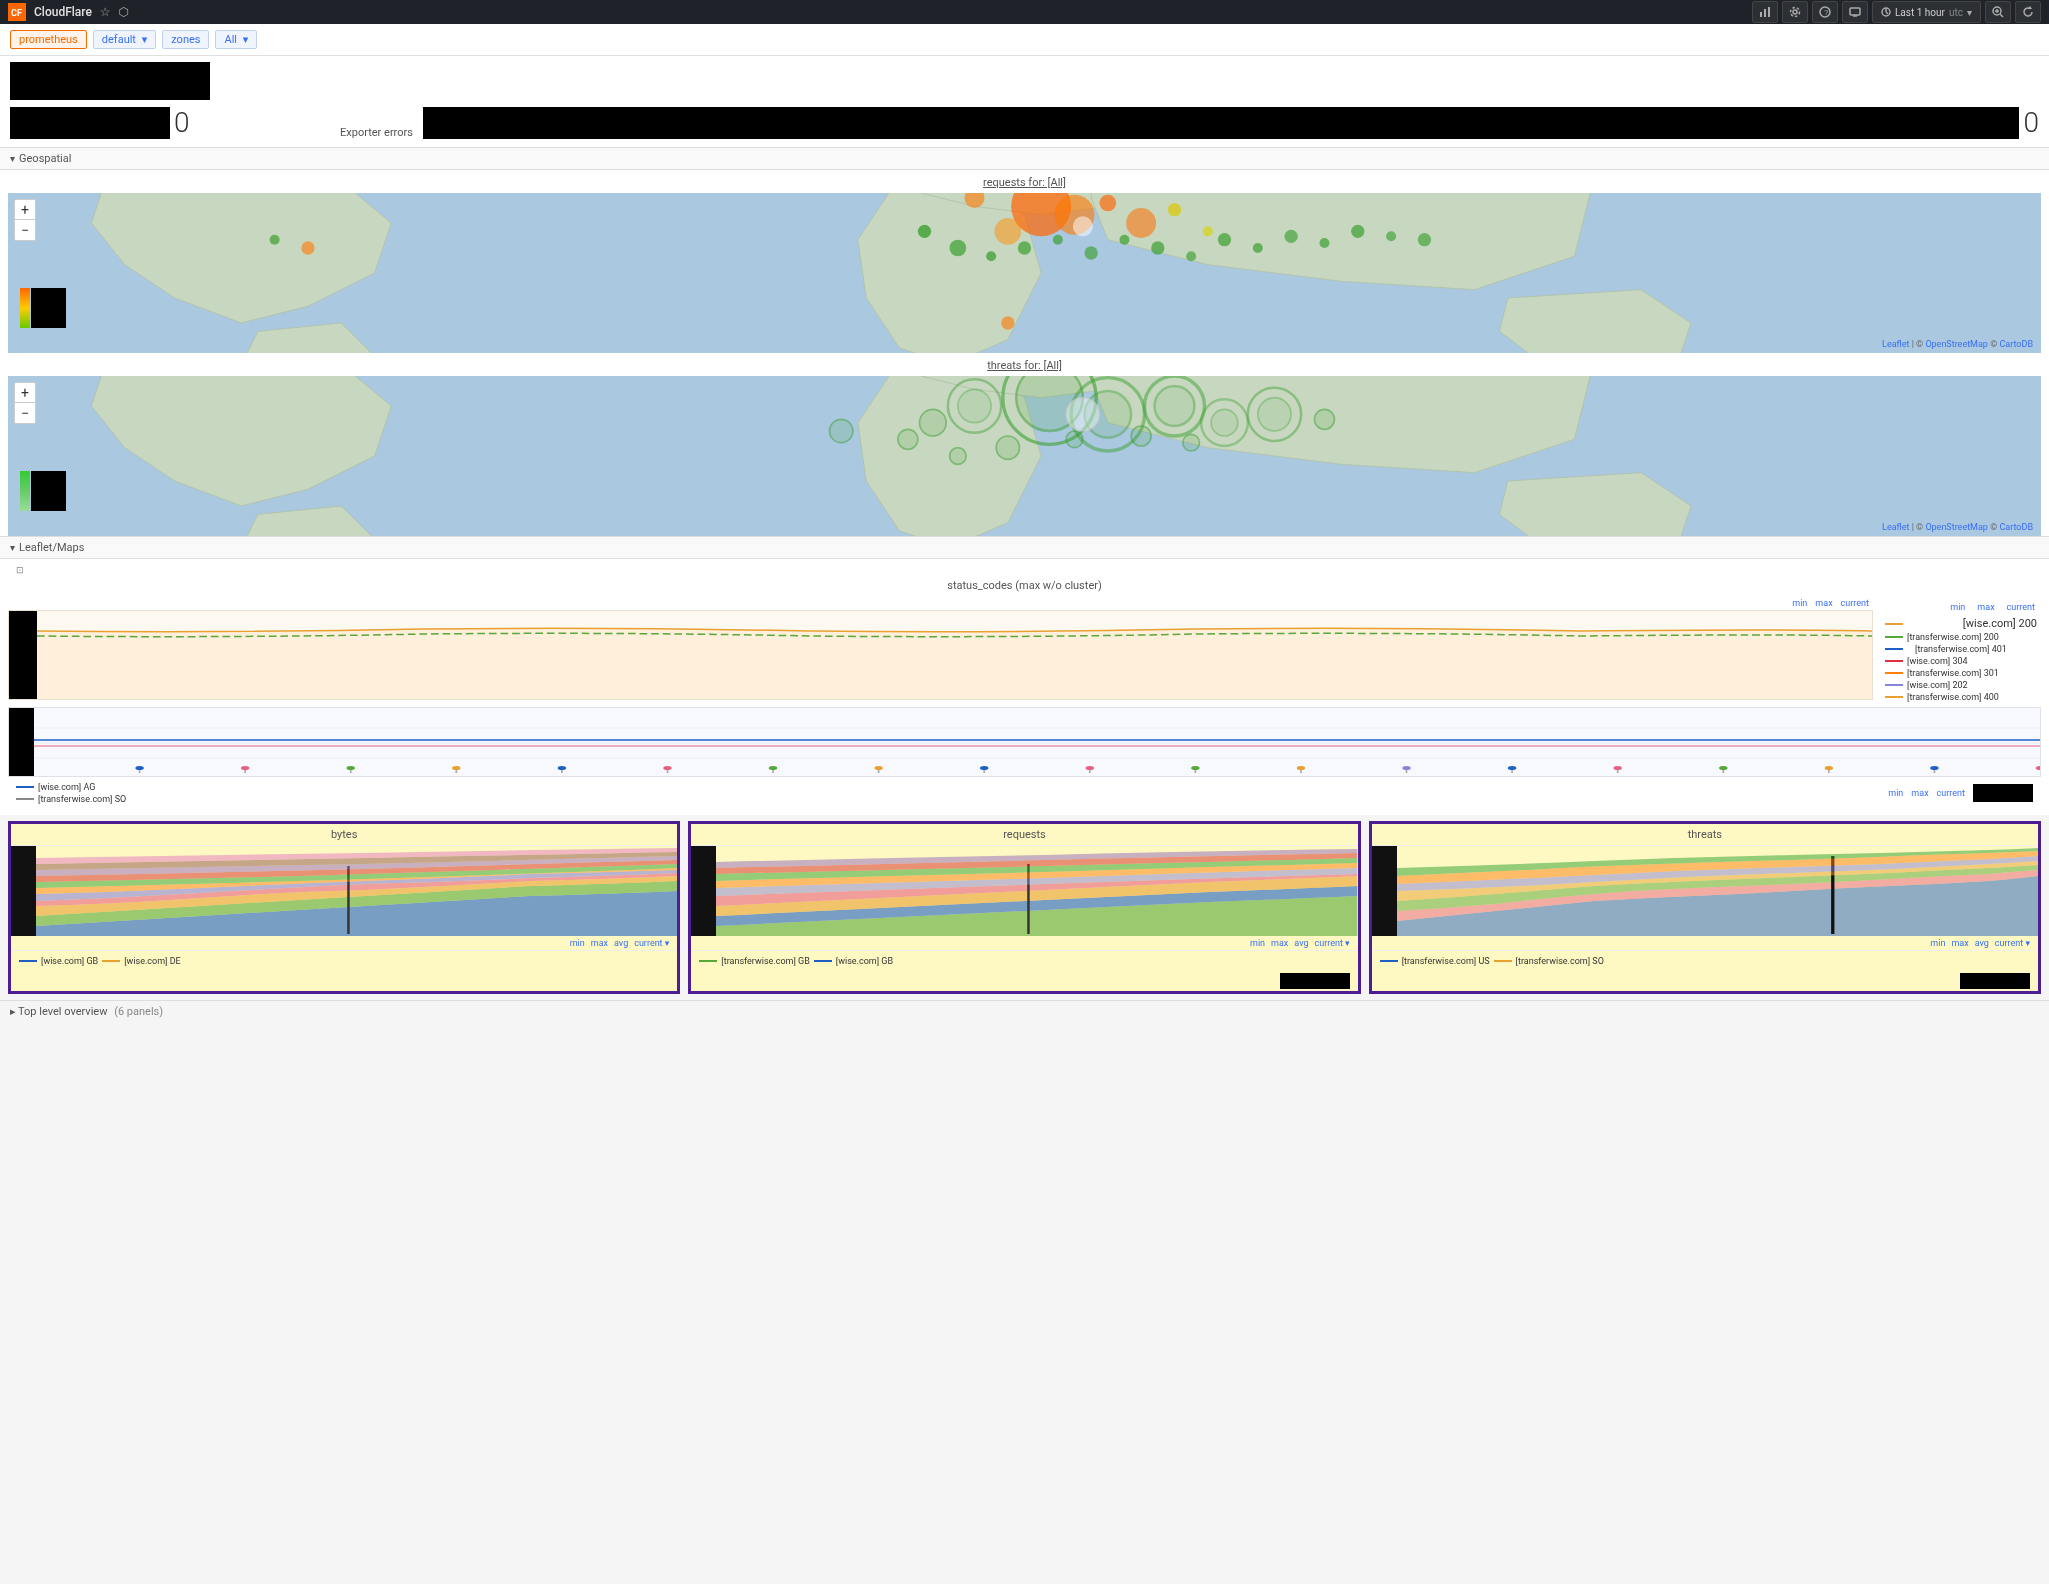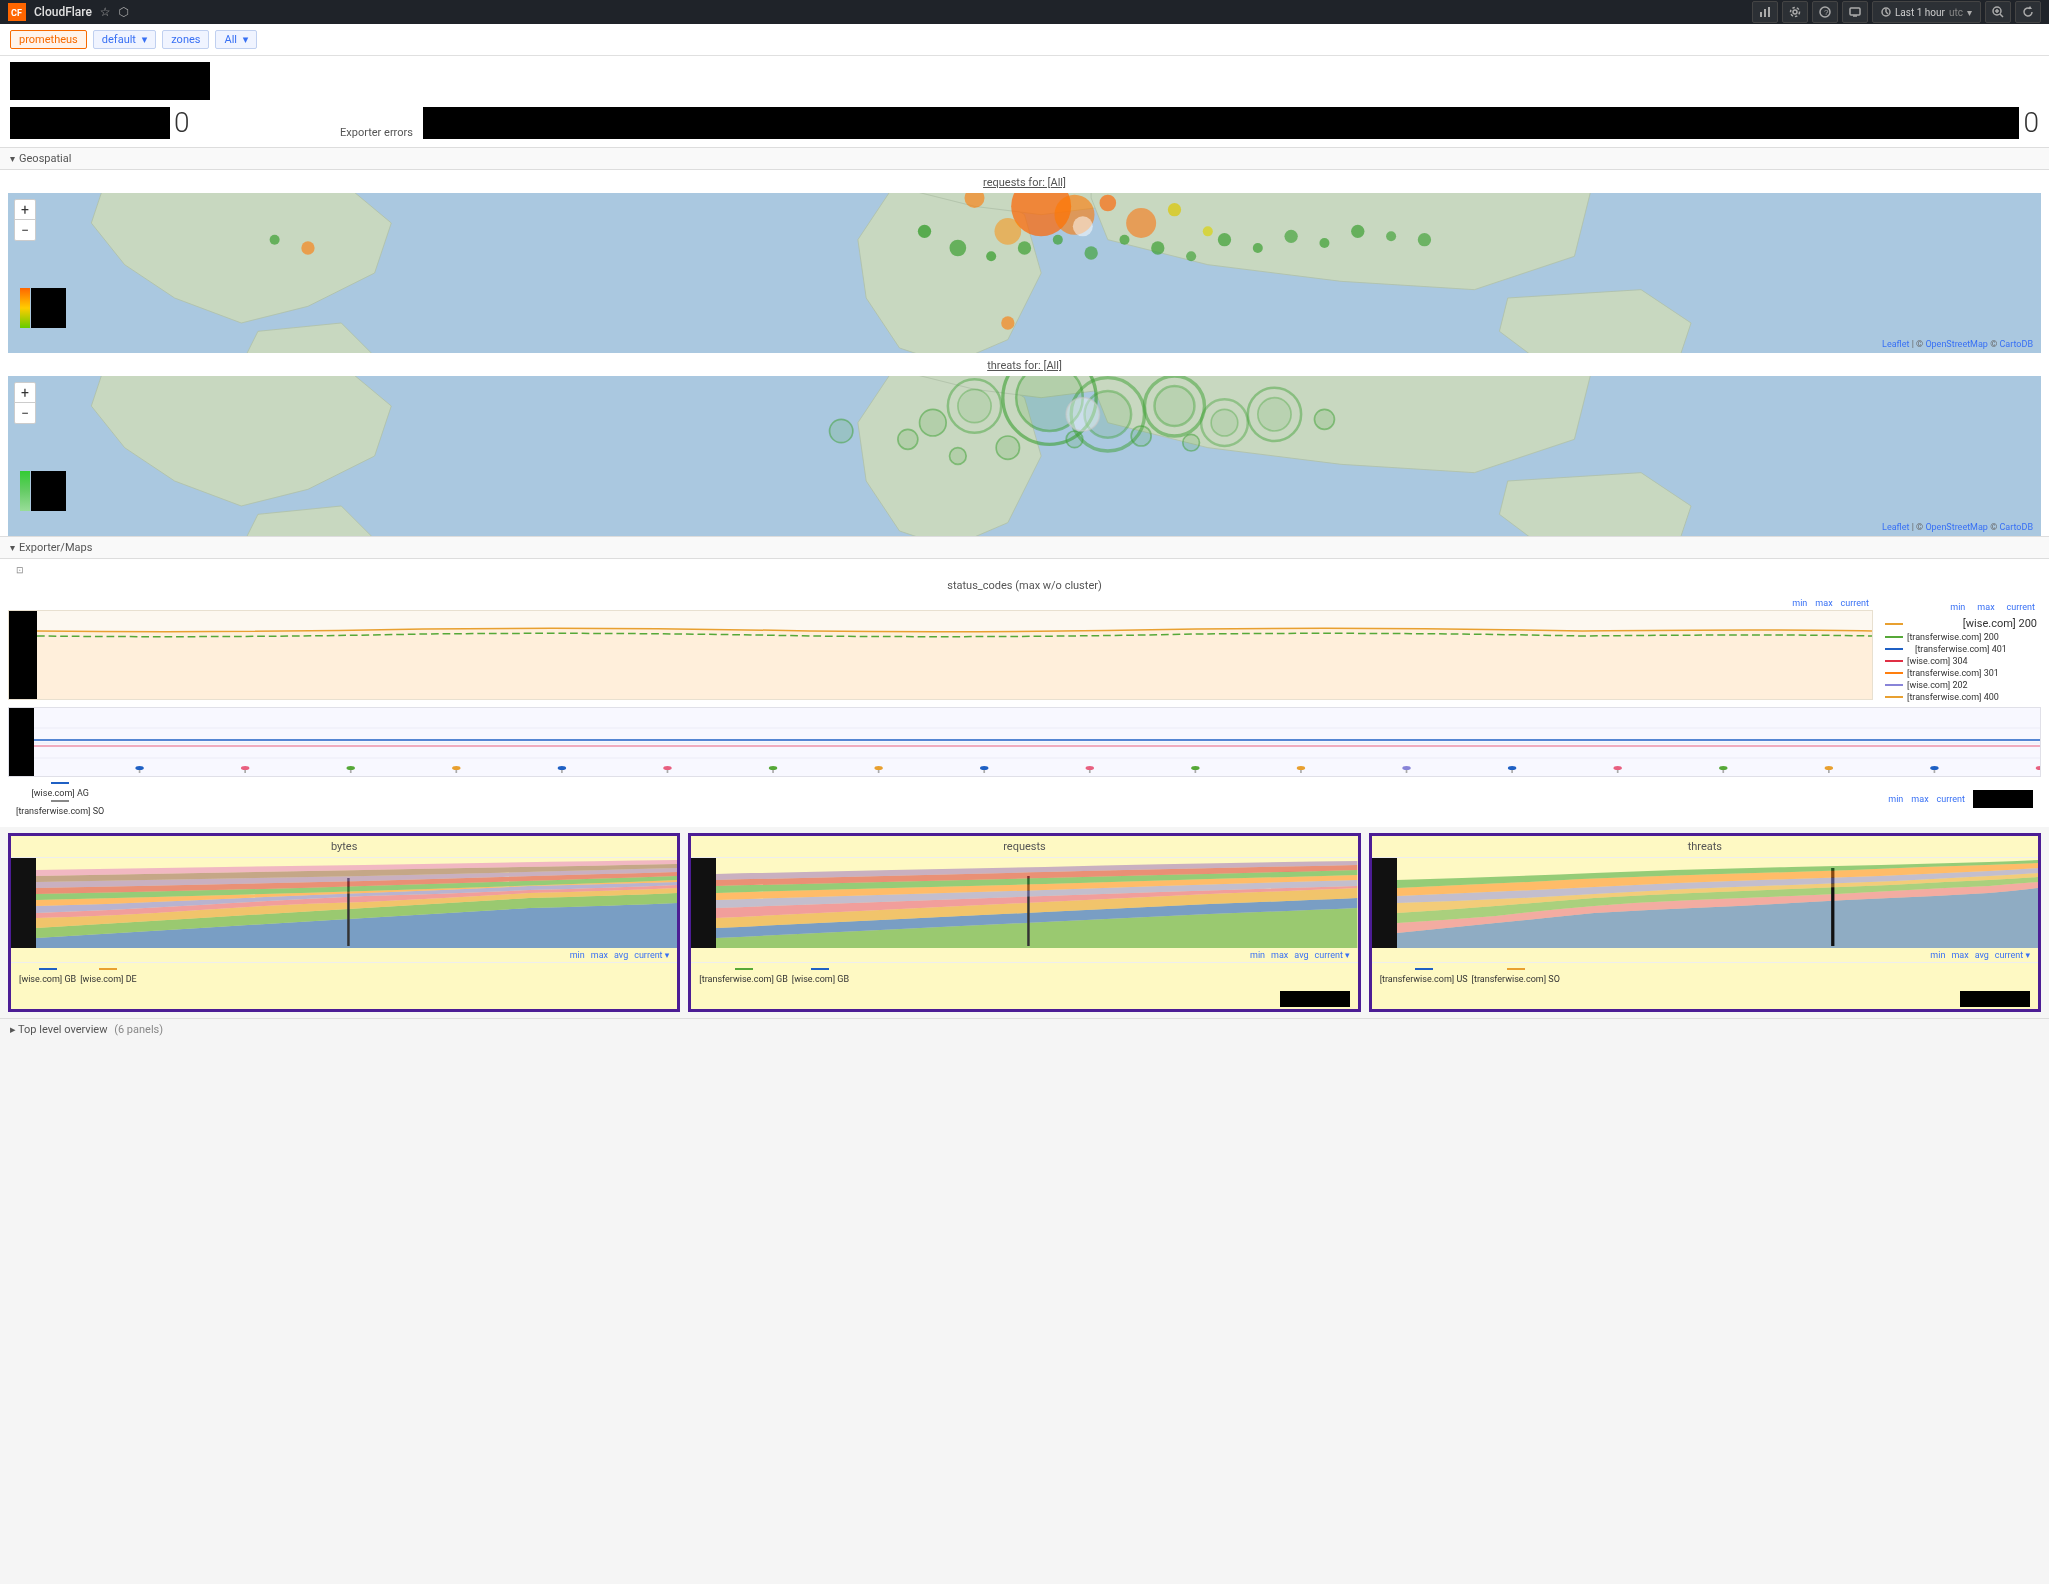--- a/index.html
+++ b/index.html
@@ -225,21 +225,20 @@
       font-size: 9px;
       padding: 4px;
     }
     .legend-item {
       display: flex;
       align-items: center;
       gap: 4px;
       padding: 1px 0;
       font-size: 9px;
       color: #333;
-      flex-direction: column;
     }
     .legend-line {
       width: 18px;
       height: 2px;
     }
     .legend-min-max {
       display: flex;
       justify-content: flex-end;
       gap: 8px;
       font-size: 9px;
@@ -547,21 +546,21 @@
       </div>
 
       <div class="leaflet-credit">
         <a>Leaflet</a> | © <a>OpenStreetMap</a> © <a>CartoDB</a>
       </div>
     </div>
   </div>
 
   <div class="section-header">
     <span style="font-size:10px;">▾</span>
-    <span>Exporter/Maps</span>
+    <span>Leaflet/Maps</span>
   </div>
 
   <div class="charts-section">
 
     <div style="display:flex; align-items:center; justify-content:space-between;">
       <span style="font-size:9px; color:#888; padding-left:8px;">⊡</span>
     </div>
     <div class="chart-title">status_codes (max w/o cluster)</div>
 
     <div class="chart-with-legend">

